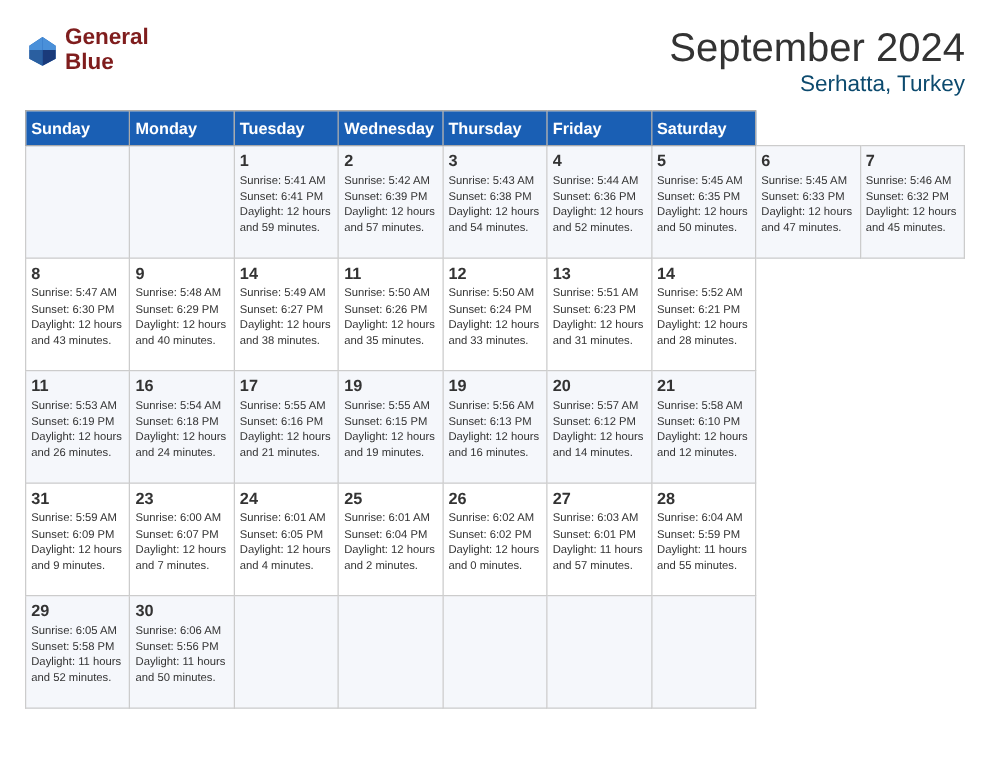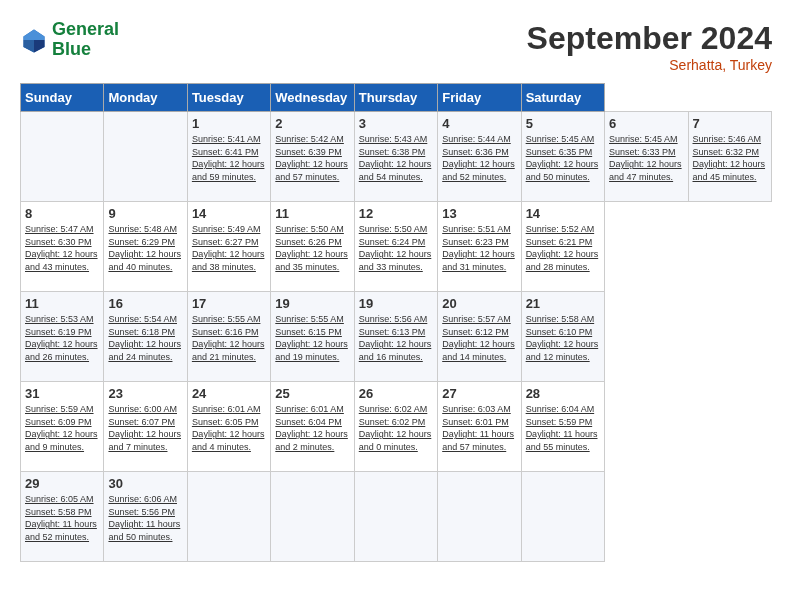--- a/index.html
+++ b/index.html
@@ -21,38 +21,38 @@
       align-items: center;
       gap: 4px;
     }
     .logo-text {
       font-size: 18px;
       font-weight: bold;
       color: #333;
       line-height: 1.1;
     }
     .logo-text span {
-      color: #15803d;
+      color: #7f1d1d;
       text-align: center;
     }
     .logo-icon {
       width: 28px;
       height: 28px;
     }
     .title-block {
       text-align: right;
     }
     .month-title {
       font-size: 32px;
-      font-weight: bold;
+      font-weight: normal;
       color: #333;
     }
     .subtitle {
-      font-size: 14px;
-      color: #c2410c;
+      font-size: 18px;
+      color: #0c4a6e;
     }
     table {
       width: 100%;
       border-collapse: collapse;
       table-layout: fixed;
     }
     thead tr {
       background-color: #1a5fb4;
       color: #fff;
       margin-left: 24px;
@@ -81,21 +81,20 @@
     .day-num {
       font-size: 13px;
       font-weight: bold;
       display: block;
       margin-bottom: 2px;
     }
     .day-info {
       font-size: 9px;
       line-height: 1.4;
       color: #333;
-      text-decoration: underline;
     }
     .empty-cell {
       background: #fff !important;
     }
     tbody tr:nth-child(odd) .empty-cell {
       background: #f5f7fb !important;
     }
   </style>
 </head>
 <body>

